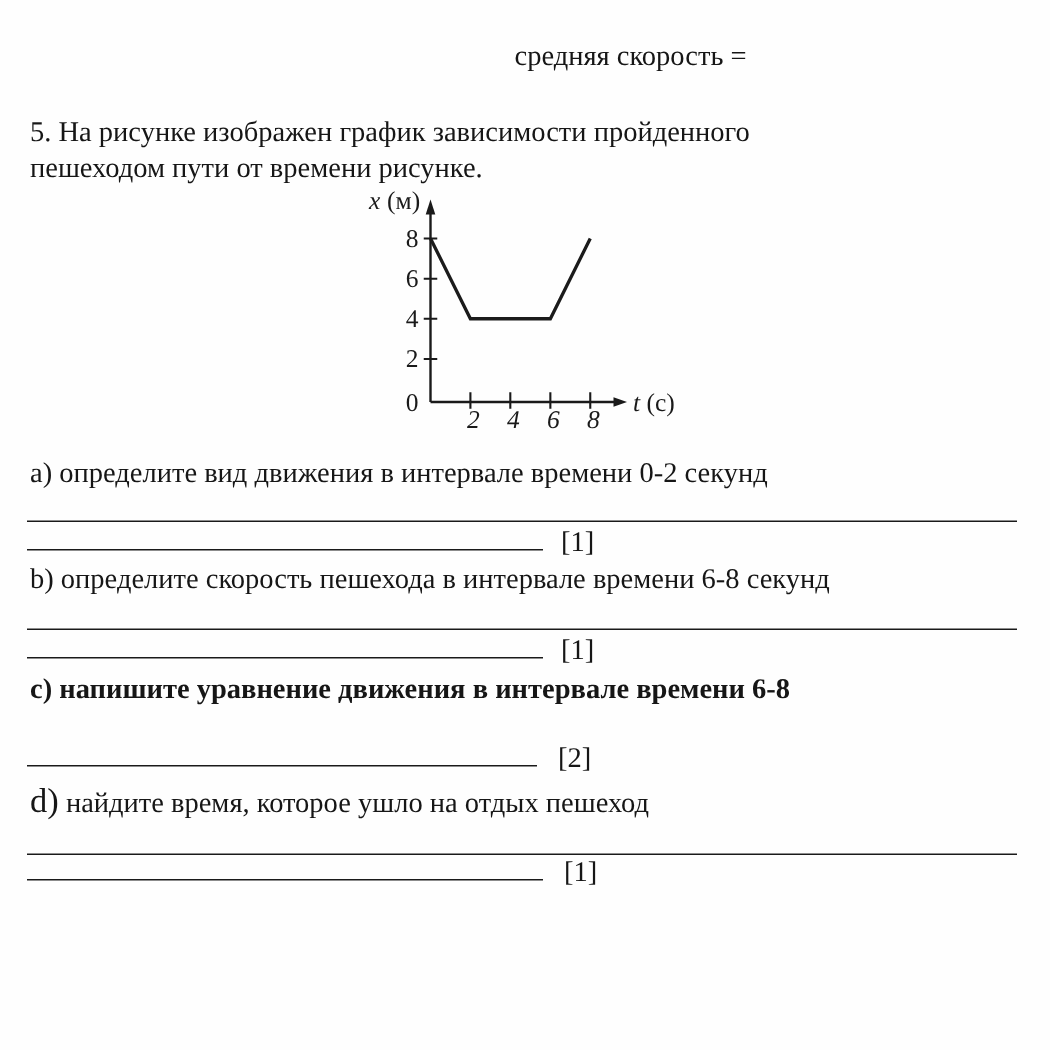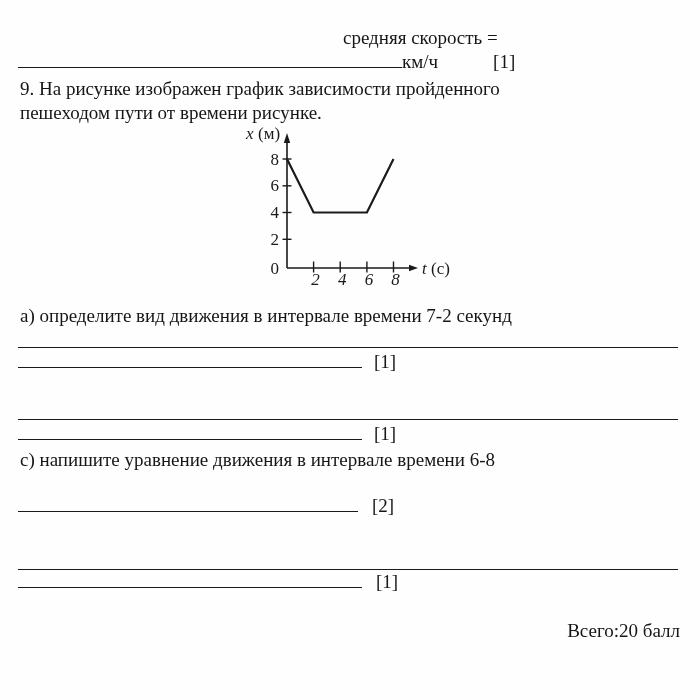--- a/index.html
+++ b/index.html
@@ -23,26 +23,23 @@
   svg .axisvar{font-size:17px;font-style:italic;}
   svg .axisunit{font-size:17px;}
 </style>
 </head>
 <body>
 
 <div class="page">
 
   <div class="abs" style="left:343px;top:27px;">средняя скорость =</div>
 
-  <div class="abs row" style="left:18px;top:51px;">
-    <span class="blank" style="width:384px;"></span><span>км/ч</span><span class="mark" style="margin-left:55px;">[1]</span>
-  </div>
 
   <div class="abs" style="left:20px;top:77px;">
-    <div class="qline">9. На рисунке изображен график зависимости пройденного</div>
+    <div class="qline">5. На рисунке изображен график зависимости пройденного</div>
     <div class="qline">пешеходом пути от времени рисунке.</div>
   </div>
 
   <svg class="abs" style="left:225px;top:118px;" width="252" height="172" viewBox="0 0 252 172">
     <g>
       <line x1="62" y1="150" x2="62" y2="24" stroke="#1a1a1a" stroke-width="1.6"></line>
       <polygon points="62,15 58.8,25 65.2,25" fill="#1a1a1a"></polygon>
     </g>
     <g>
       <line x1="62" y1="150" x2="185" y2="150" stroke="#1a1a1a" stroke-width="1.6"></line>
@@ -76,42 +73,49 @@
         <text x="143.9" y="167" text-anchor="middle" class="ticklabel italic">6</text>
         <line x1="168.5" y1="143.5" x2="168.5" y2="154.5" stroke="#1a1a1a" stroke-width="1.4"></line>
         <text x="170.5" y="167" text-anchor="middle" class="ticklabel italic">8</text>
       </g>
 
     <polyline id="series-line" fill="none" stroke="#1b1b1b" stroke-width="2.2" stroke-linejoin="miter" points="62,41 88.6,94.5 141.9,94.5 168.5,41"></polyline>
   </svg>
 
   <div class="abs sec row" style="left:20px;top:304px;">
     <span>a)</span>
-    <span>определите вид движения в интервале времени 7-2 секунд</span>
+    <span>определите вид движения в интервале времени 0-2 секунд</span>
   </div>
   <div class="rule" style="top:347px;"></div>
   <div class="abs row" style="left:18px;top:351px;">
     <span class="blank" style="width:344px;"></span><span class="mark" style="margin-left:12px;">[1]</span>
   </div>
 
+  <div class="abs sec row" style="left:20px;top:375px;">
+    <span>b)</span>
+    <span>определите скорость пешехода в интервале времени 6-8 секунд</span>
+  </div>
   <div class="rule" style="top:419px;"></div>
   <div class="abs row" style="left:18px;top:423px;">
     <span class="blank" style="width:344px;"></span><span class="mark" style="margin-left:12px;">[1]</span>
   </div>
 
-  <div class="abs sec" style="left:20px;top:448px;">
+  <div class="abs sec" style="left:20px;top:448px;font-weight:bold;">
     <div class="row">
       <span>c)</span>
       <span>напишите уравнение движения в интервале времени 6-8</span>
     </div>
   </div>
   <div class="abs row" style="left:18px;top:495px;">
     <span class="blank" style="width:340px;"></span><span class="mark" style="margin-left:14px;">[2]</span>
   </div>
 
+  <div class="abs row" style="left:20px;top:521px;line-height:26px;">
+    <span class="d-label">d)</span>
+    <span>найдите время, которое ушло на отдых пешеход</span>
+  </div>
   <div class="rule" style="top:569px;"></div>
   <div class="abs row" style="left:18px;top:571px;">
     <span class="blank" style="width:344px;"></span><span class="mark" style="margin-left:14px;">[1]</span>
   </div>
 
-  <div class="footer">Всего:20 балл</div>
 
 </div>
 
 </body></html>

